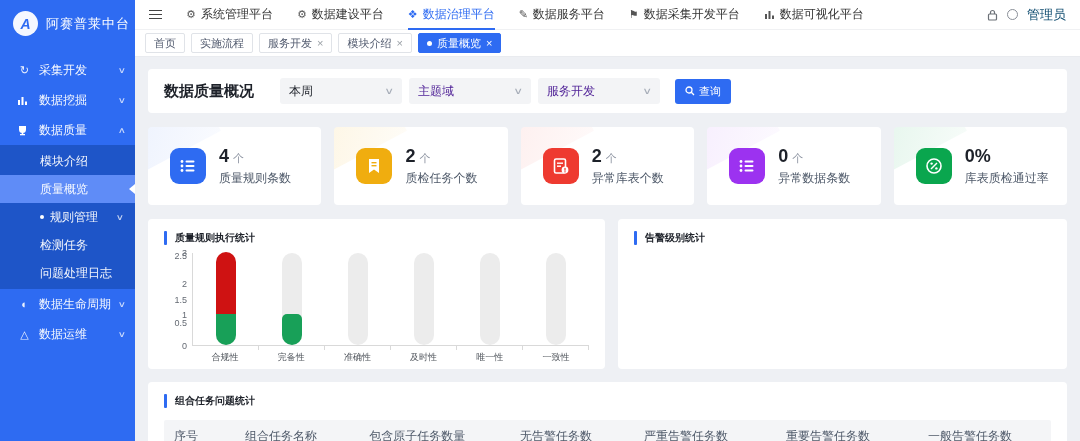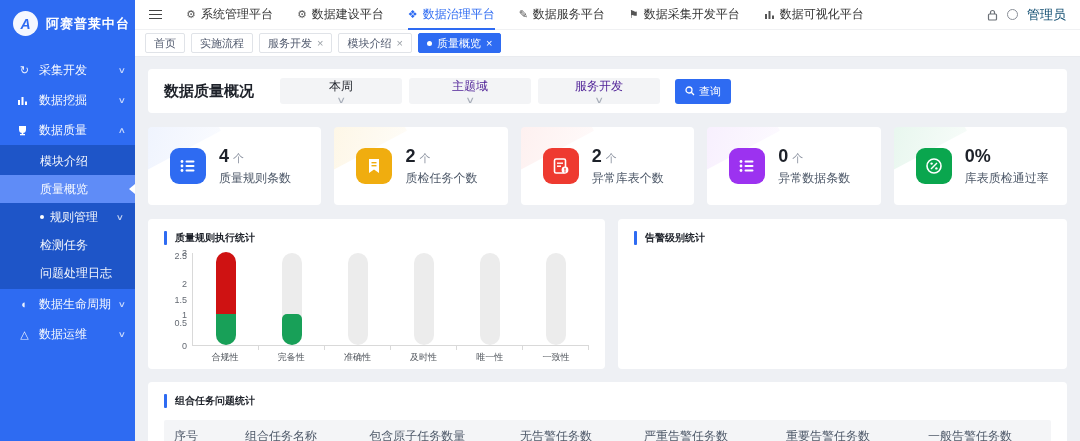--- a/index.html
+++ b/index.html
@@ -3,21 +3,21 @@
 <meta charset="utf-8">
 <style>
   * { margin:0; padding:0; box-sizing:border-box; }
   html,body { width:1080px; height:441px; overflow:hidden; }
   body { font-family:"Liberation Sans","DejaVu Sans",sans-serif; background:#eef0f4; position:relative; font-size:12px; color:#333; }
 
   
   .sidebar { position:absolute; left:0; top:0; bottom:0; width:135px; background:#2e6bf2; z-index:5; }
   .logo-row { display:flex; align-items:center; gap:8px; padding:11px 0 13px 13px; }
   .logo-circle { width:25px; height:25px; border-radius:50%; background:rgba(255,255,255,.95); color:#2e6bf2; font-weight:bold; font-style:italic; display:flex; align-items:center; justify-content:center; font-size:14px; flex:0 0 auto; }
-  .logo-title { color:#fff; font-size:13px; font-weight:bold; letter-spacing:1px; white-space:nowrap; }
+  .logo-title { color:#fff; font-size:13px; font-weight:normal; letter-spacing:1px; white-space:nowrap; }
   .side-menu { margin-top:6px; }
   .side-item { height:30px; display:flex; align-items:center; padding:0 10px 0 17px; color:rgba(255,255,255,.96); cursor:pointer; position:relative; }
   .side-item .s-icon { width:15px; margin-right:7px; font-size:11px; color:rgba(255,255,255,.9); text-align:center; }
   .side-item .s-label { flex:1; white-space:nowrap; }
   .chev { font-size:8px; color:rgba(255,255,255,.75); transform:scaleX(1.4); }
   .side-sub { background:#1e55c8; padding:2px 0; }
   .side-sub-item { height:28px; display:flex; align-items:center; padding-left:40px; color:rgba(255,255,255,.95); cursor:pointer; position:relative; }
   .side-sub-item.active { background:#5f8cf7; }
   .side-sub-item.active::after { content:''; position:absolute; right:0; top:50%; transform:translateY(-50%); border-top:5px solid transparent; border-bottom:5px solid transparent; border-right:6px solid #fff; }
   .sub-bullet { width:4px; height:4px; border-radius:50%; background:#fff; margin-right:6px; }
@@ -42,21 +42,21 @@
   .tag .tclose { font-size:11px; color:#9aa0a6; line-height:1; }
   .tag.active { background:#2e6bf2; border-color:#2e6bf2; color:#fff; }
   .tag.active .tclose { color:#fff; }
   .tag-dot { width:5px; height:5px; border-radius:50%; background:#fff; }
 
   
   .content { position:absolute; left:135px; right:0; top:57px; bottom:0; background:#eef0f4; padding:12px 13px; overflow:hidden; }
 
   .filter-card { background:#fff; border-radius:4px; height:44px; display:flex; align-items:center; padding:0 16px; margin-bottom:14px; }
   .filter-title { font-size:15px; font-weight:bold; color:#1d2129; margin-right:26px; white-space:nowrap; }
-  .select { width:122px; height:26px; background:#f3f4f6; border-radius:3px; display:flex; align-items:center; justify-content:space-between; padding:0 9px; font-size:12px; margin-right:7px; cursor:pointer;flex-direction:column; }
+  .select { width:122px; height:26px; background:#f3f4f6; border-radius:3px; display:flex; align-items:center; justify-content:space-between; padding:0 9px; font-size:12px; margin-right:7px; cursor:pointer; }
   .select .sel-val { color:#1d2129; }
   .select .sel-ph { color:#4c1d95; }
   .select .sel-chev { color:#a6adb8; font-size:9px; transform:scaleX(1.5); }
   .search-btn { margin-left:8px; height:25px; background:#2e6bf2; color:#fff; border:none; border-radius:3px; padding:0 10px; font-size:11px; display:flex; align-items:center; gap:4px; cursor:pointer; font-family:inherit; }
 
   
   .stats-row { display:flex; gap:13px; margin-bottom:14px; }
   .stat-card { flex:1; background:#fff; border-radius:4px; height:78px; display:flex; align-items:center; padding-left:22px; gap:13px; position:relative; overflow:hidden; }
   .stat-card::before { content:''; position:absolute; width:85px; height:55px; top:-28px; left:-20px; transform:rotate(-28deg); opacity:.9; }
   .stat-card.c1::before { background:linear-gradient(135deg, rgba(46,107,242,.10), rgba(46,107,242,.03)); }

